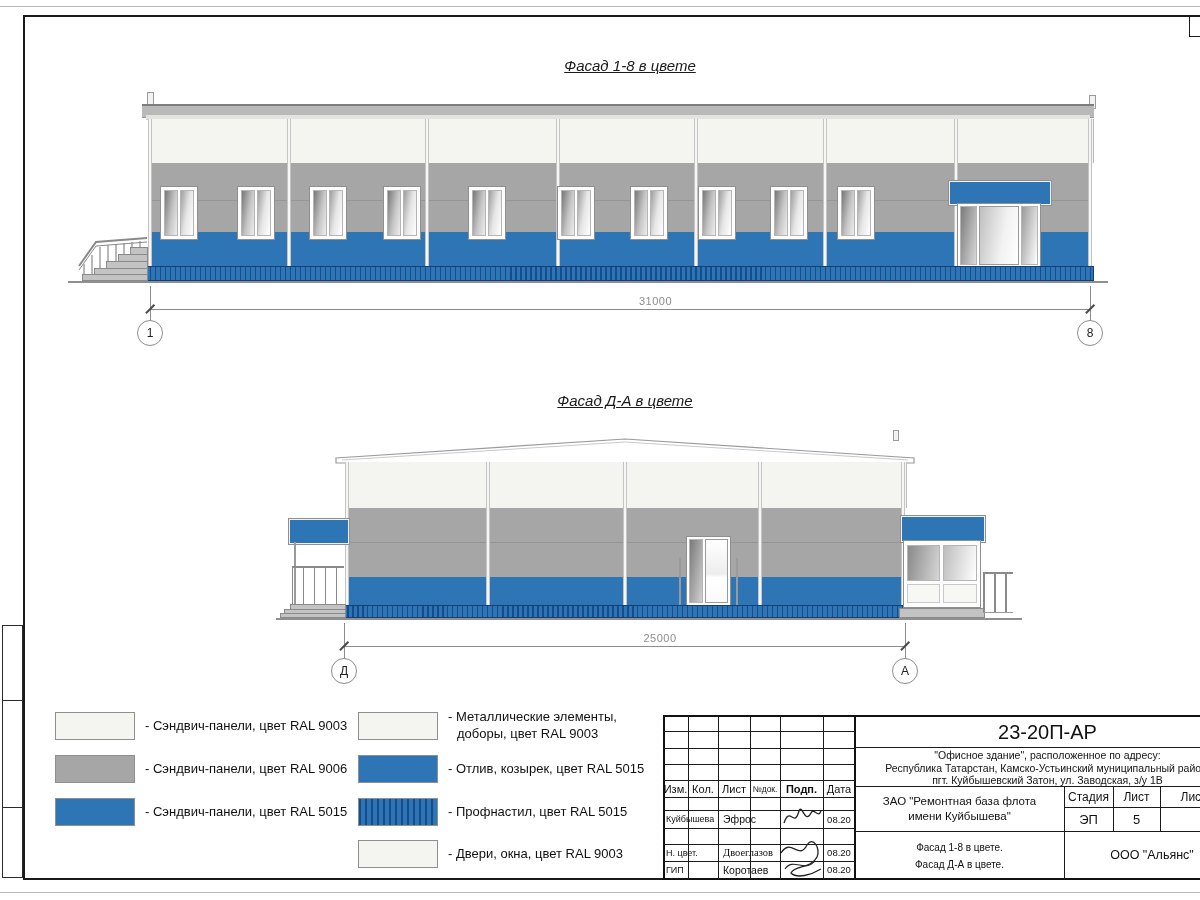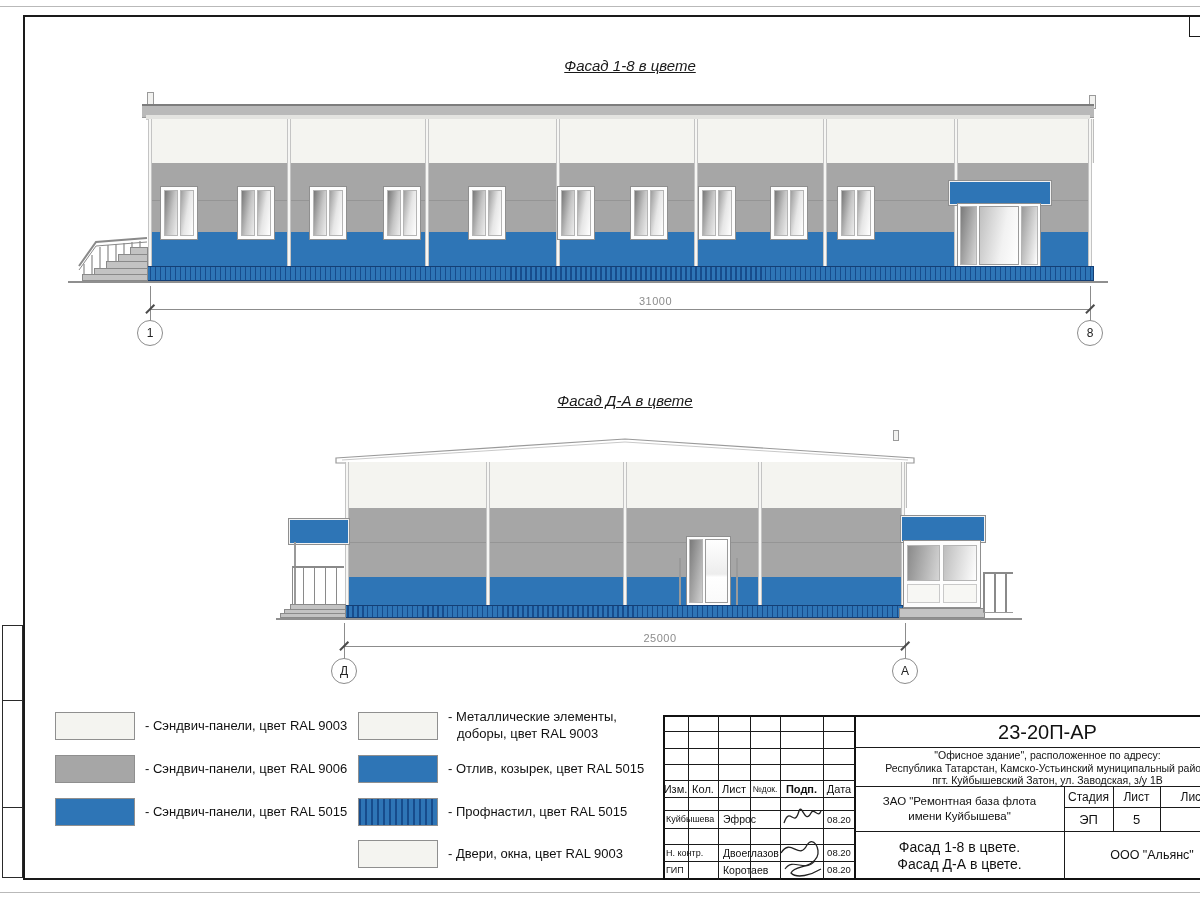--- a/index.html
+++ b/index.html
@@ -290,22 +290,22 @@
   <div class="cell" style="left:25px;top:65px;width:30px;height:17px;font-size:11px;">Кол.</div>
   <div class="cell" style="left:55px;top:65px;width:32px;height:17px;font-size:11px;">Лист</div>
   <div class="cell" style="left:87px;top:65px;width:30px;height:17px;font-size:8.5px;">№док.</div>
   <div class="cell" style="left:117px;top:65px;width:43px;height:17px;font-size:11px;font-weight:bold;">Подп.</div>
   <div class="cell" style="left:160px;top:65px;width:32px;height:17px;font-size:11px;">Дата</div>
 
   <div class="cell left" style="left:0;top:95px;width:55px;height:18px;font-size:9px;">Куйбышева</div>
   <div class="cell left" style="left:57px;top:95px;width:60px;height:18px;font-size:10.5px;">Эфрос</div>
   <div class="cell" style="left:160px;top:95px;width:32px;height:18px;font-size:9.5px;">08.20</div>
 
-  <div class="cell left" style="left:0;top:129px;width:55px;height:17px;font-size:9px;">Н. контр.</div>
-  <div class="cell left" style="left:57px;top:129px;width:60px;height:17px;font-size:10.5px;">Двоеглазов</div>
+  <div class="cell left" style="left:0;top:129px;width:55px;height:17px;font-size:9px;">Н. цвет.</div>
+  <div class="cell left" style="left:57px;top:129px;width:60px;height:17px;font-size:10.5px;font-family:Liberation Serif, serif;">Двоеглазов</div>
   <div class="cell" style="left:160px;top:129px;width:32px;height:17px;font-size:9.5px;">08.20</div>
 
   <div class="cell left" style="left:0;top:146px;width:55px;height:17px;font-size:9px;">ГИП</div>
   <div class="cell left" style="left:57px;top:146px;width:60px;height:17px;font-size:10.5px;">Коротаев</div>
   <div class="cell" style="left:160px;top:146px;width:32px;height:17px;font-size:9.5px;">08.20</div>
 
   <svg class="abs" style="left:118px;top:86px;" width="42" height="30">
     <path d="M3,22 C9,4 13,28 18,10 C21,2 24,24 30,12 C33,6 37,18 40,10" fill="none" stroke="#222" stroke-width="1.3"></path>
   </svg>
   <svg class="abs" style="left:114px;top:120px;" width="48" height="44">
@@ -321,18 +321,18 @@
   </div>
   <div class="abs" style="left:192px;top:76px;width:209px;height:36px;text-align:center;font-size:11.5px;line-height:15px;display:flex;flex-direction:column;justify-content:center;">
     <div>ЗАО "Ремонтная база флота</div>
     <div>имени Куйбышева"</div>
   </div>
   <div class="cell" style="left:401px;top:71px;width:49px;height:21px;font-size:12px;">Стадия</div>
   <div class="cell" style="left:450px;top:71px;width:47px;height:21px;font-size:12px;">Лист</div>
   <div class="cell" style="left:497px;top:71px;width:80px;height:21px;font-size:12px;">Листов</div>
   <div class="cell" style="left:401px;top:92px;width:49px;height:24px;font-size:13px;">ЭП</div>
   <div class="cell" style="left:450px;top:92px;width:47px;height:24px;font-size:13px;">5</div>
-  <div class="abs" style="left:192px;top:121px;width:209px;height:40px;text-align:center;font-size:14px;line-height:17px;display:flex;flex-direction:column;justify-content:center;">
+  <div class="abs" style="left:192px;top:121px;width:209px;height:40px;text-align:center;font-size:10px;line-height:17px;display:flex;flex-direction:column;justify-content:center;">
     <div>Фасад 1-8 в цвете.</div>
     <div>Фасад Д-А в цвете.</div>
   </div>
   <div class="cell" style="left:401px;top:116px;width:176px;height:47px;font-size:12.5px;">ООО "Альянс"</div>
 </div>
 
 </body></html>

